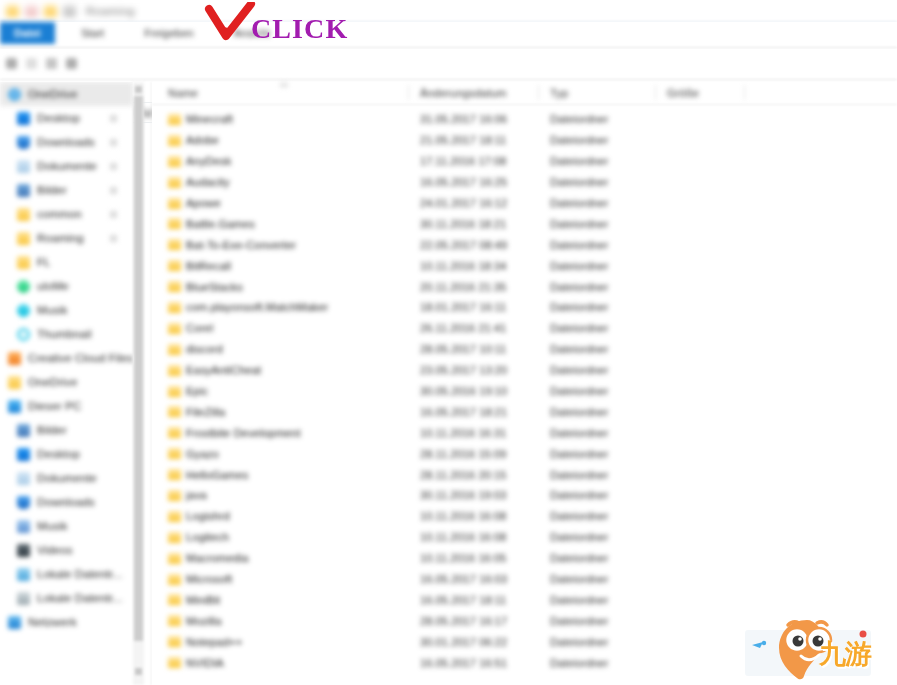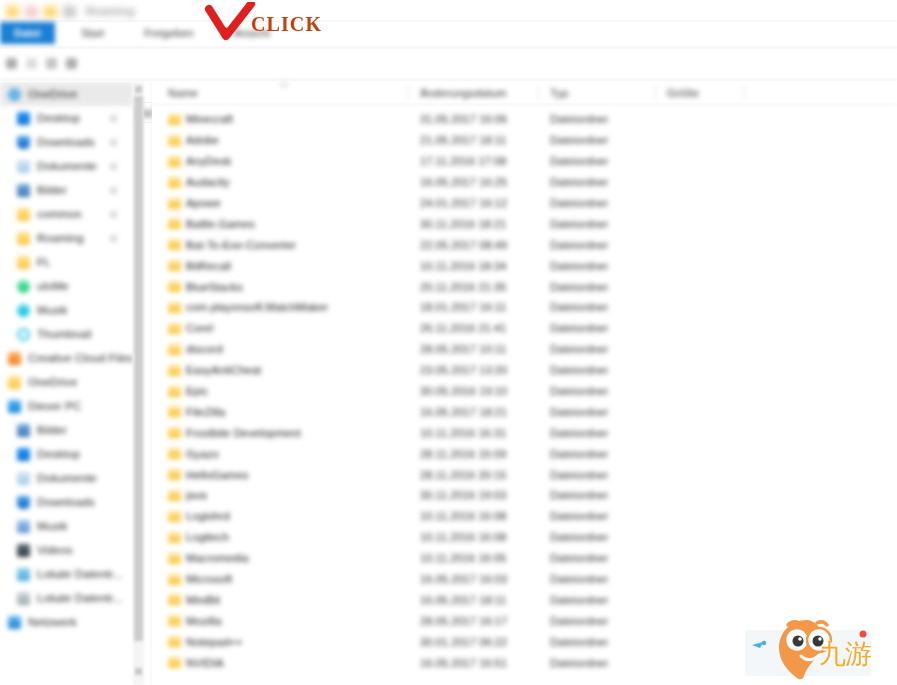--- a/index.html
+++ b/index.html
@@ -207,40 +207,40 @@
   }
 
   
   #click-anno {
     position: absolute; left: 199px; top: 2px; width: 130px; height: 42px;
     pointer-events: none;
   }
   #click-label {
     position: absolute; left: 52px; top: 11px;
     font-family: "Liberation Serif", serif;
-    font-size: 20px; font-weight: 700; color: #c2410c;
+    font-size: 28px; font-weight: 700; color: #a21caf;
     letter-spacing: 1.1px;
   }
 
   
   #watermark {
     position: absolute; left: 745px; top: 612px; width: 148px; height: 70px;
     pointer-events: none; opacity: .95;
   }
   #wm-card {
     position: absolute; left: 0; top: 18px; width: 126px; height: 46px;
     background: #eef4f8; border-radius: 3px; opacity: .72;
   }
   #wm-bird {
     position: absolute; left: 6px; top: 26px; width: 22px; height: 18px;
   }
   #wm-text {
     position: absolute; left: 74px; top: 24px;
     font-family: "DejaVu Sans", sans-serif;
-    font-size: 27px; font-weight: 400; color: #f7a41f;
+    font-size: 27px; font-weight: 700; color: #f7a41f;
     letter-spacing: -1px;
     text-shadow: 0 0 1px #fff, 1.5px 1.5px 0 #fff;
   }
 </style>
 </head>
 <body>
 
 <div id="window">
 
   <div id="titlebar">

